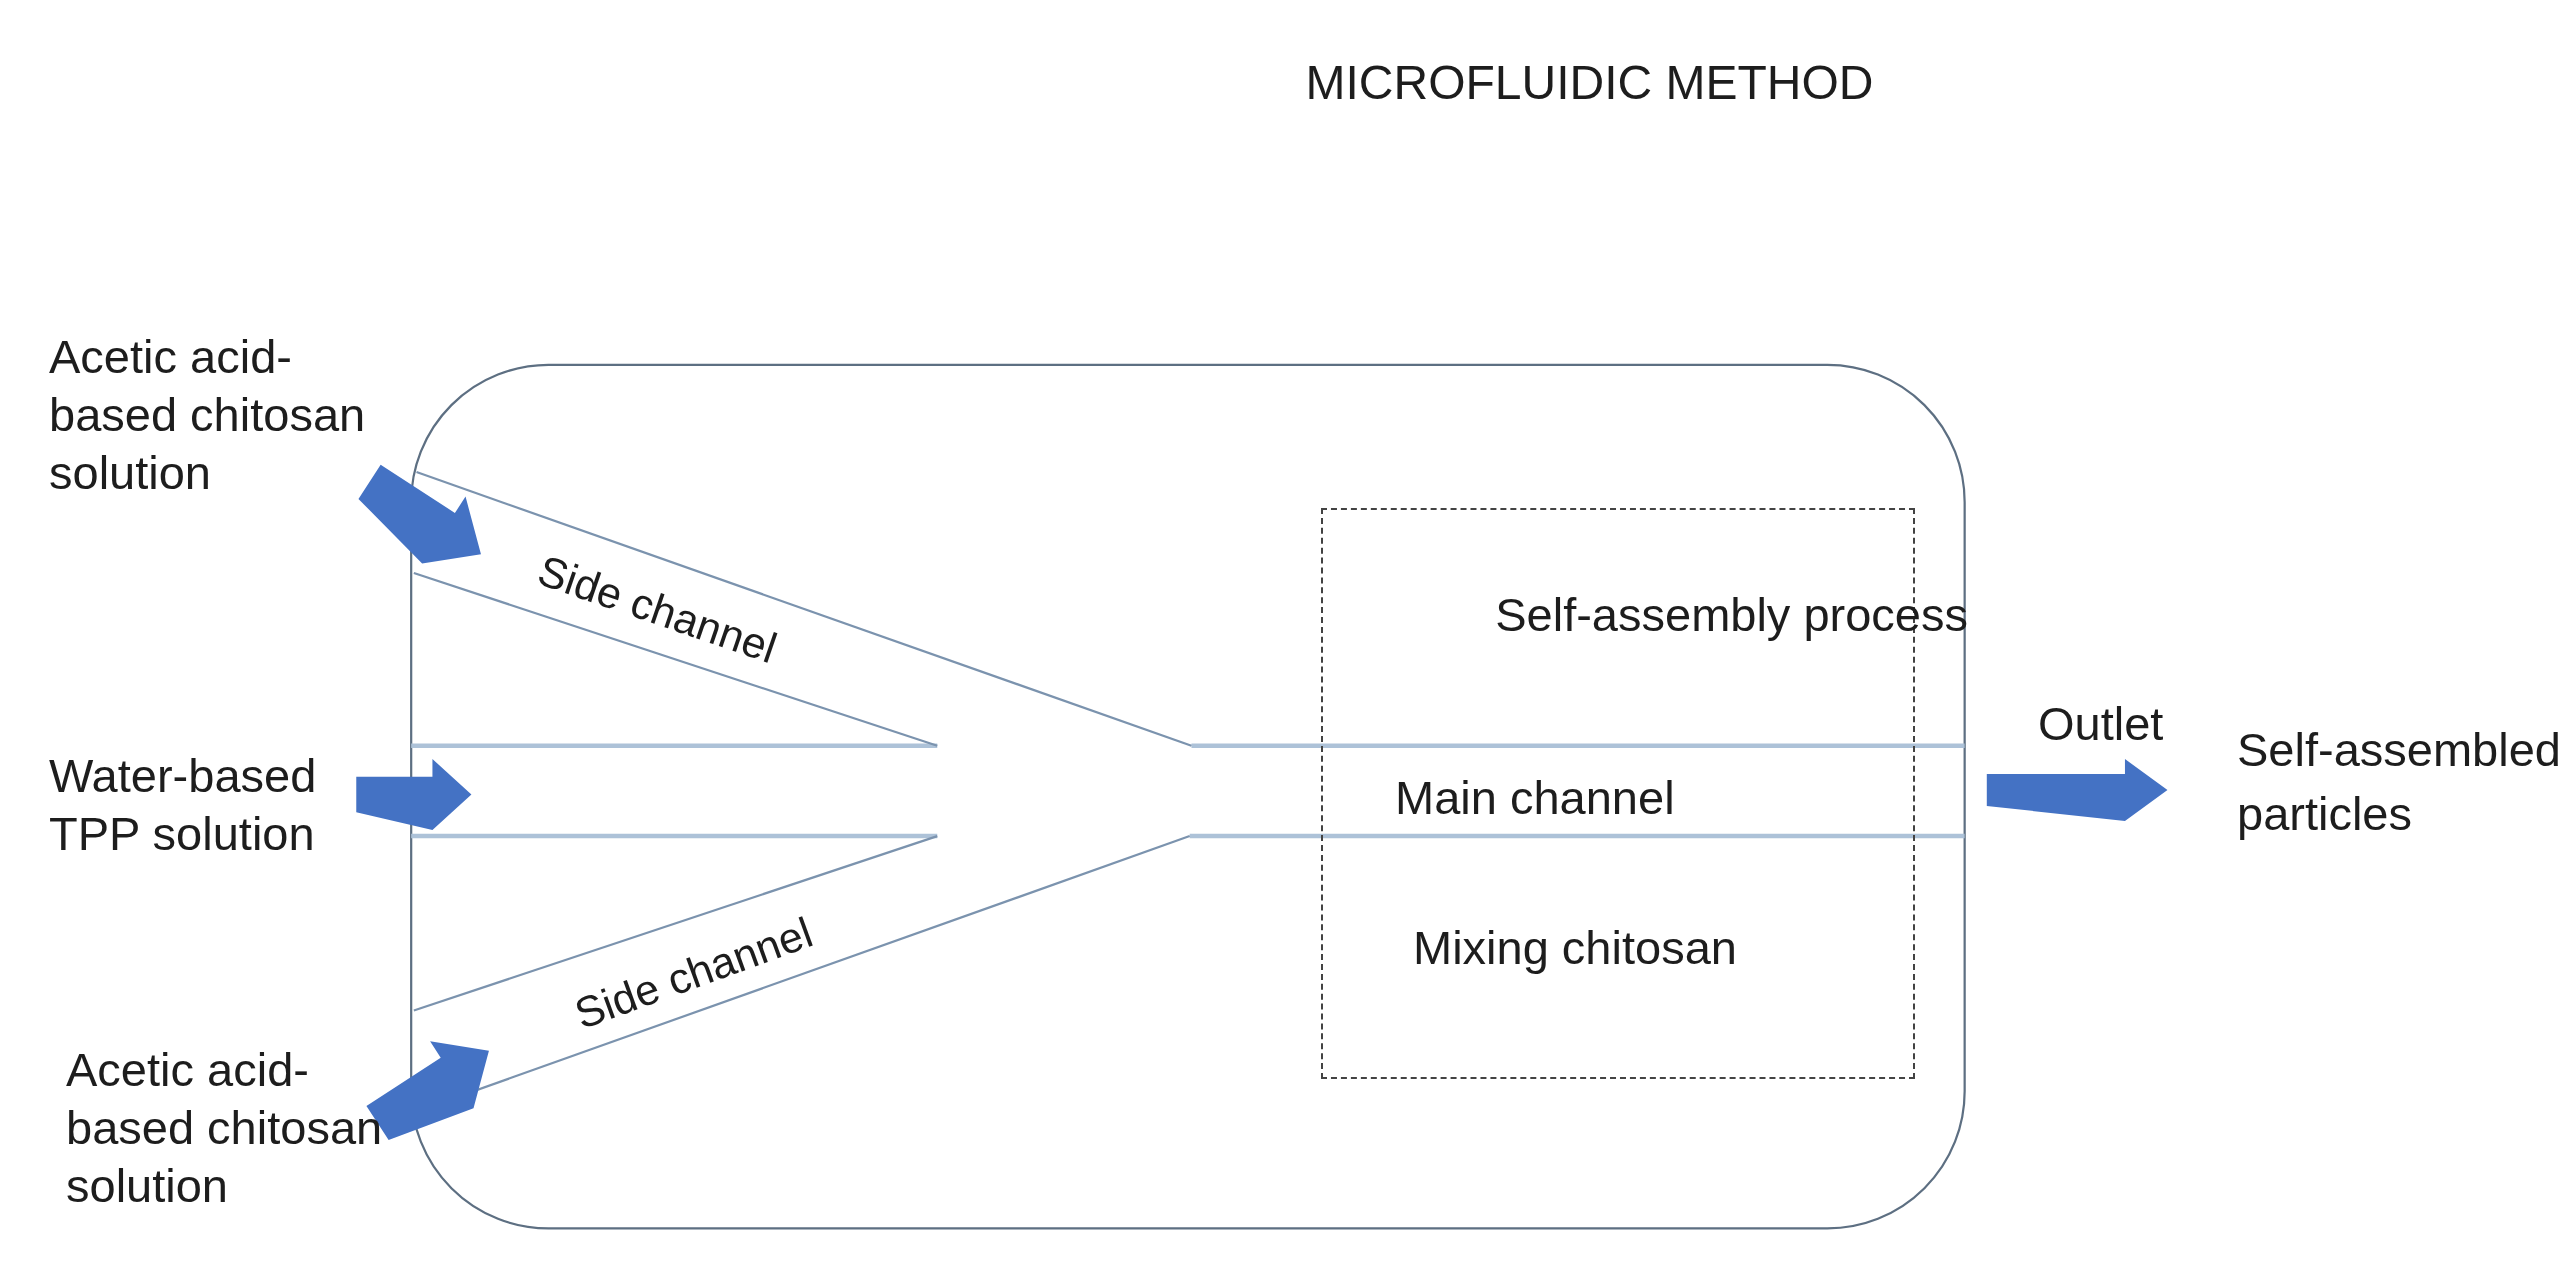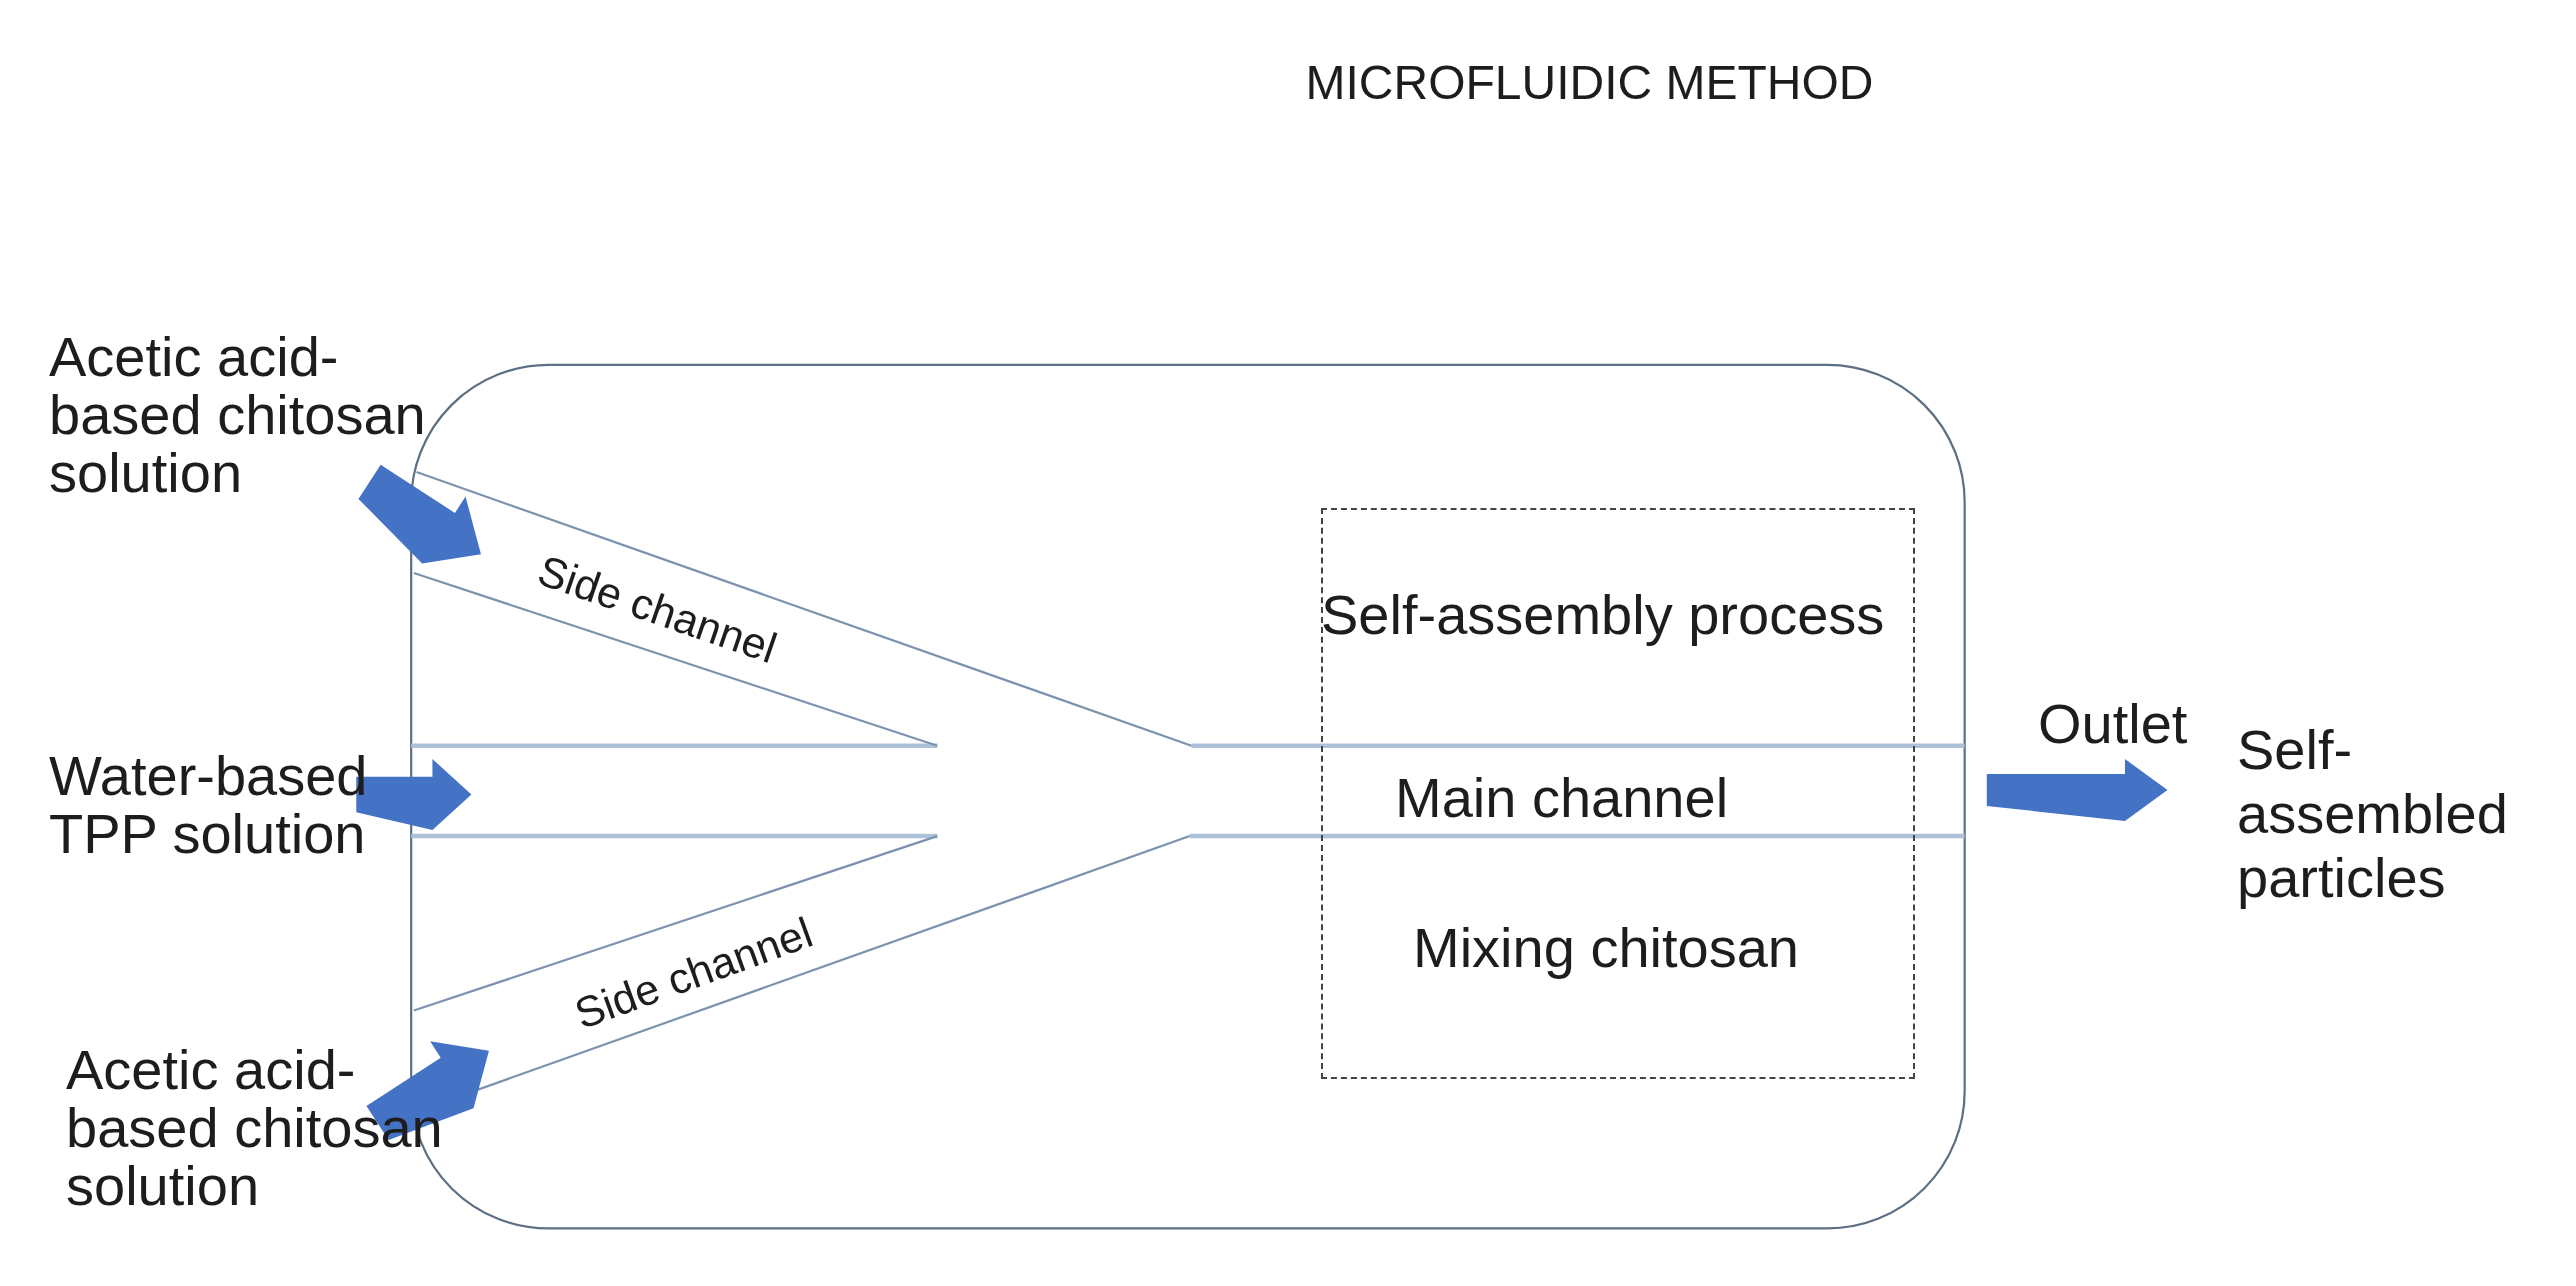--- a/index.html
+++ b/index.html
@@ -10,21 +10,21 @@
     --dashed-box:#434343;
     --text:#1d1d1d;
   }
   html,body{margin:0;padding:0;background:#ffffff;}
   body{
     width:2576px;height:1286px;position:relative;overflow:hidden;
     font-family:"Liberation Sans", sans-serif;color:var(--text);
   }
   .abs{position:absolute;}
   .label{
-    font-size:56px;line-height:58px;white-space:pre-line;
+    font-size:47px;line-height:58px;white-space:pre-line;
     color:var(--text);
   }
   .title{
     font-size:48px;font-weight:normal;text-align:center;letter-spacing:0px;
   }
   .rot{transform-origin:50% 50%;text-align:center;white-space:nowrap;}
   .dashed-box{
     border:2.7px dashed var(--dashed-box);
     box-sizing:border-box;
   }
@@ -75,20 +75,20 @@
 solution</div>
 <div class="abs label" style="left:49px;top:747px;">Water-based
 TPP solution</div>
 <div class="abs label" style="left:66px;top:1041px;">Acetic acid-
 based chitosan
 solution</div>
 
 <div class="abs label rot" style="left:516px;top:580px;width:283px;transform:rotate(19deg);font-size:43px;">Side channel</div>
 <div class="abs label rot" style="left:552px;top:944px;width:283px;transform:rotate(-20deg);font-size:43px;">Side channel</div>
 
-<div class="abs label" style="left:1321px;top:586px;width:594px;text-align:left;">Self-assembly process</div>
+<div class="abs label" style="left:1374px;top:586px;width:594px;text-align:right;">Self-assembly process</div>
 <div class="abs label" style="left:1395px;top:769px;">Main channel</div>
 <div class="abs label" style="left:1413px;top:919px;">Mixing chitosan</div>
 
 <div class="abs label" style="left:2005px;top:695px;margin-left:33px;">Outlet</div>
 <div class="abs label" style="left:2237px;top:718px;line-height:64px;">Self-assembled
 particles</div>
 
 
 </body></html>

